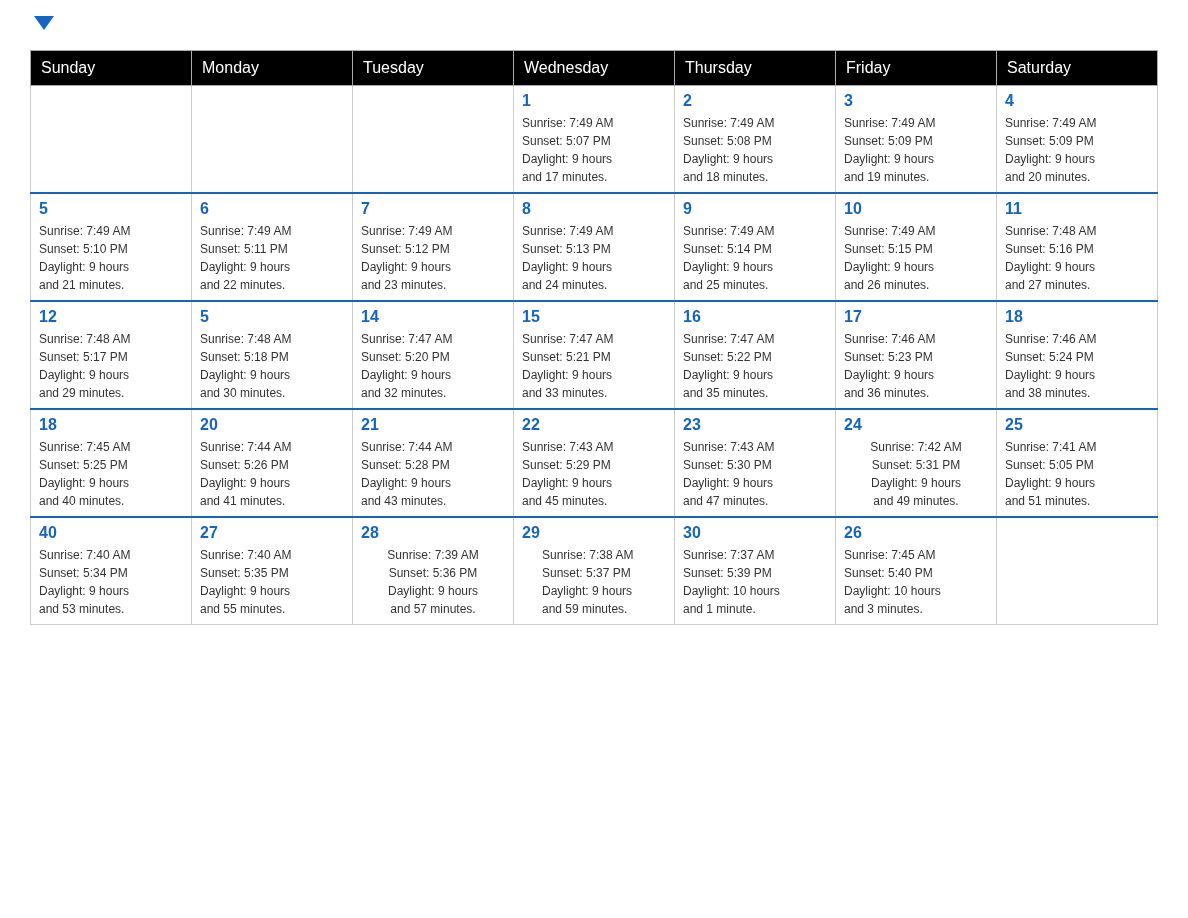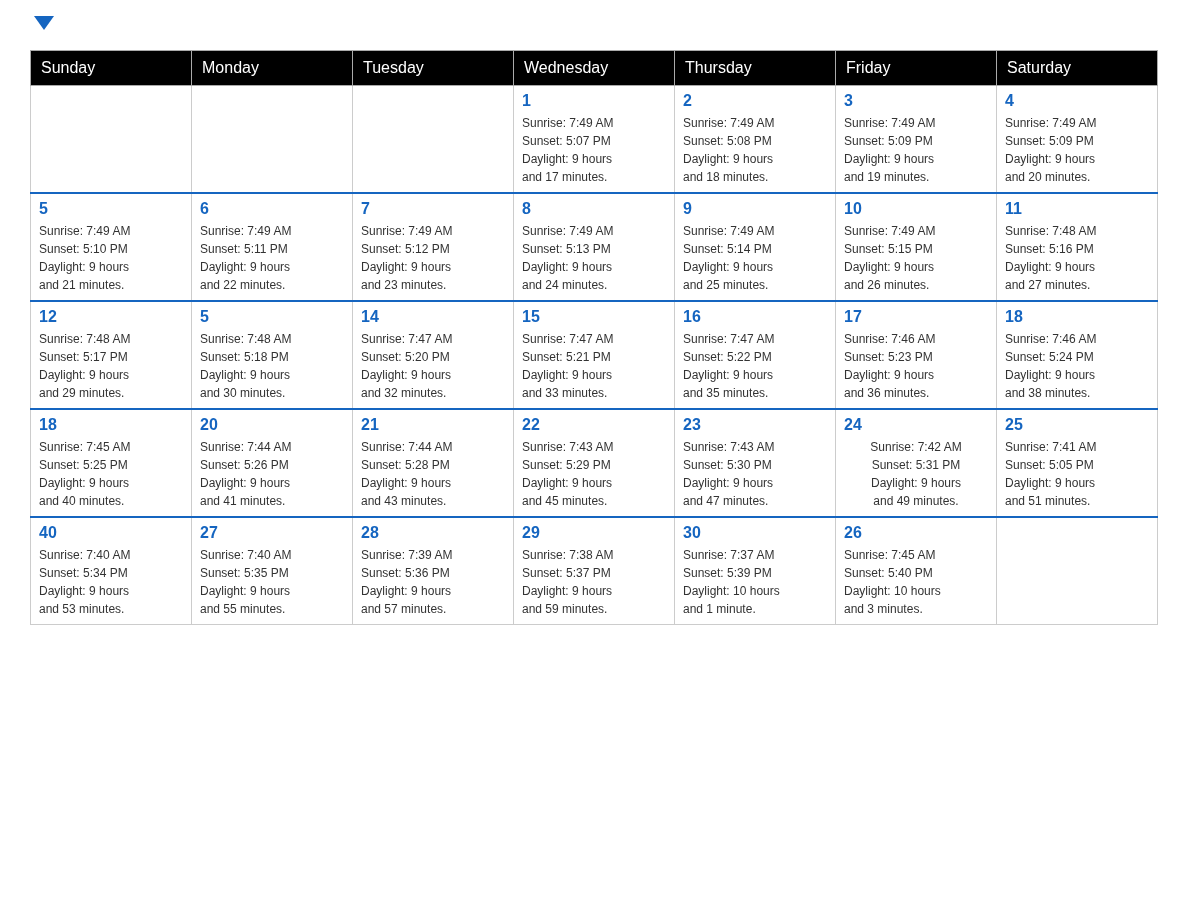--- a/index.html
+++ b/index.html
@@ -318,28 +318,28 @@
         </td>
         <td>
           <div class="day-number">27</div>
           <div class="day-info" style="white-space: pre-line;">Sunrise: 7:40 AM
 Sunset: 5:35 PM
 Daylight: 9 hours
 and 55 minutes.</div>
         </td>
         <td>
           <div class="day-number">28</div>
-          <div class="day-info" style="white-space: pre-line;">Sunrise: 7:39 AM
+          <div class="day-info" style="white-space: pre-line; text-align: center;">Sunrise: 7:39 AM
 Sunset: 5:36 PM
 Daylight: 9 hours
 and 57 minutes.</div>
         </td>
         <td>
           <div class="day-number">29</div>
-          <div class="day-info" style="white-space: pre-line;">Sunrise: 7:38 AM
+          <div class="day-info" style="white-space: pre-line; margin-left: 20px;">Sunrise: 7:38 AM
 Sunset: 5:37 PM
 Daylight: 9 hours
 and 59 minutes.</div>
         </td>
         <td>
           <div class="day-number">30</div>
           <div class="day-info" style="white-space: pre-line;">Sunrise: 7:37 AM
 Sunset: 5:39 PM
 Daylight: 10 hours
 and 1 minute.</div>

